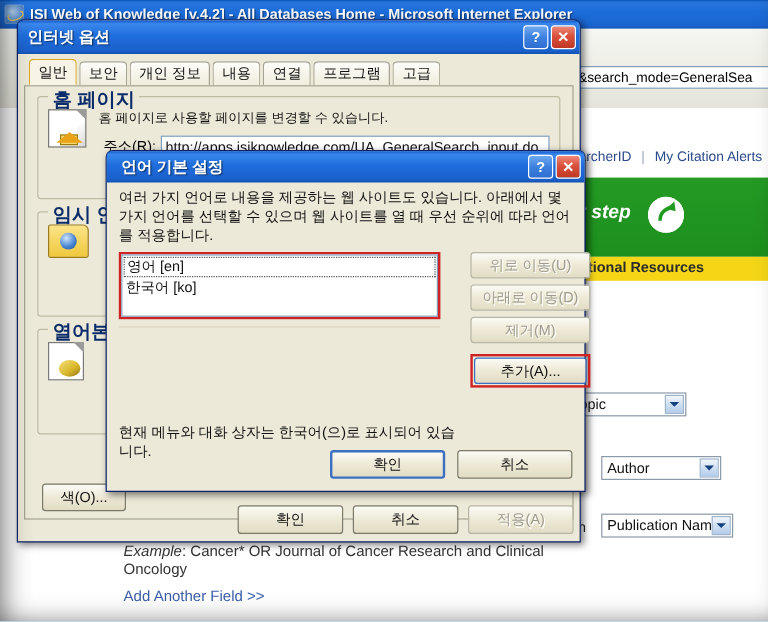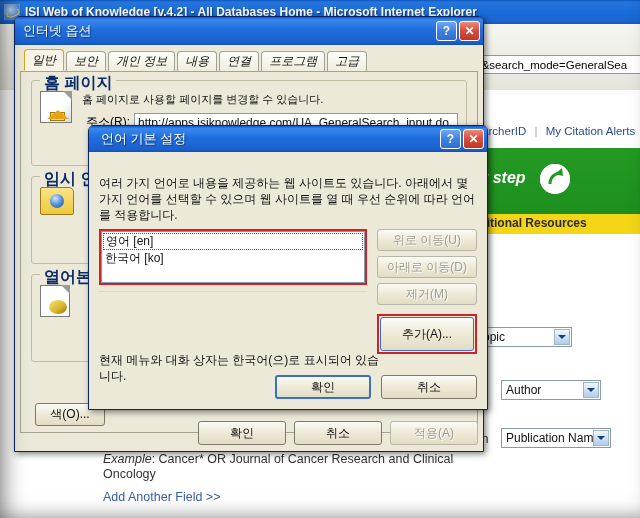--- a/index.html
+++ b/index.html
@@ -199,21 +199,21 @@
     height: 26px;
     background: linear-gradient(to bottom, #1058cf 0%, #3a87ec 10%, #1f6ede 45%, #1a60cb 90%, #1351b2 100%);
     border-radius: 4px 4px 0 0;
     display: flex; align-items: center;
     padding: 0 3px 0 8px;
     box-sizing: border-box;
   }
   .xp-title-text {
     color: #ffffff;
     font-size: 13px;
-    font-weight: normal;
+    font-weight: bold;
     text-shadow: 1px 1px 1px rgba(0,0,0,0.5);
     flex: 1 1 auto;
     white-space: nowrap;
     overflow: hidden;
   }
   .tb-btn {
     width: 21px; height: 20px;
     margin-left: 2px;
     border-radius: 3px;
     border: 1px solid #ffffff;
@@ -246,21 +246,20 @@
     margin-right: 2px;
     font-size: 12px;
     color: #111;
     background: linear-gradient(to bottom,#fdfdfa 0%, #f0eddc 100%);
     border: 1px solid #a5a393;
     border-bottom: none;
     border-radius: 4px 4px 0 0;
     display: flex; align-items: center;
     box-sizing: border-box;
     white-space: nowrap;
-    font-style: italic;
   }
   .tab.active {
     height: 22px;
     background: #f7f4e7;
     border-color: #d9a51c;
     border-bottom: 1px solid #f7f4e7;
     font-weight: normal;
     position: relative; z-index: 2;
   }
 
@@ -398,27 +397,27 @@
     background: linear-gradient(to bottom right,#f6e27a 0%, #d8b528 60%, #8a7215 100%);
   }
 
   
   #dlg-lang {
     left: 88px; top: 125px;
     width: 400px; height: 285px;
     border: 1px solid #0a246a;
   }
   #dlg-lang .xp-titlebar { height: 26px; padding-left: 12px; }
-  #dlg-lang .xp-body { padding: 23px 10px 10px 10px; height: calc(100% - 26px); box-sizing: border-box; position: relative; }
+  #dlg-lang .xp-body { padding: 4px 10px 10px 10px; height: calc(100% - 26px); box-sizing: border-box; position: relative; }
   .lang-desc {
     font-size: 12px; color: #111; line-height: 16px;
     margin-bottom: 6px;
   }
   .lang-label { font-size: 12px; margin-bottom: 2px; }
-  .lang-main { display: flex; align-items: flex-start; gap: 10px; }
+  .lang-main { display: flex; align-items: flex-start; gap: 25px; }
   .listbox-wrap {
     flex: 0 0 auto;
     width: 268px;
     border: 2px solid #cf2222;
     padding: 0px;
     box-sizing: border-box;
   }
   .listbox {
     width: 100%; height: 52px;
     background: #ffffff;
@@ -440,21 +439,21 @@
     height: 17px; line-height: 15px;
   }
   .lang-side { display: flex; flex-direction: column; gap: 5px; width: 100px; }
   .lang-side .btn { width: 100%; height: 22px; }
   .btn-add-wrap {
     border: 2px solid #cf2222;
     padding: 1px;
     box-sizing: border-box;
     margin-top: 4px;
   }
-  .btn-add-wrap .btn { width: 100%; height: 34px; border: 1px solid #3b6fbf; }
+  .btn-add-wrap .btn { width: 100%; height: 22px; border: 1px solid #3b6fbf; }
   .lang-note {
     position: absolute; left: 10px; top: 200px;
     width: 290px;
     font-size: 12px; color: #111; line-height: 16px;
   }
   .empty-area {
     margin-top: 6px;
     width: 268px; height: 38px;
     background: #ece9d8;
     border-top: 1px solid #dcd8c4;

